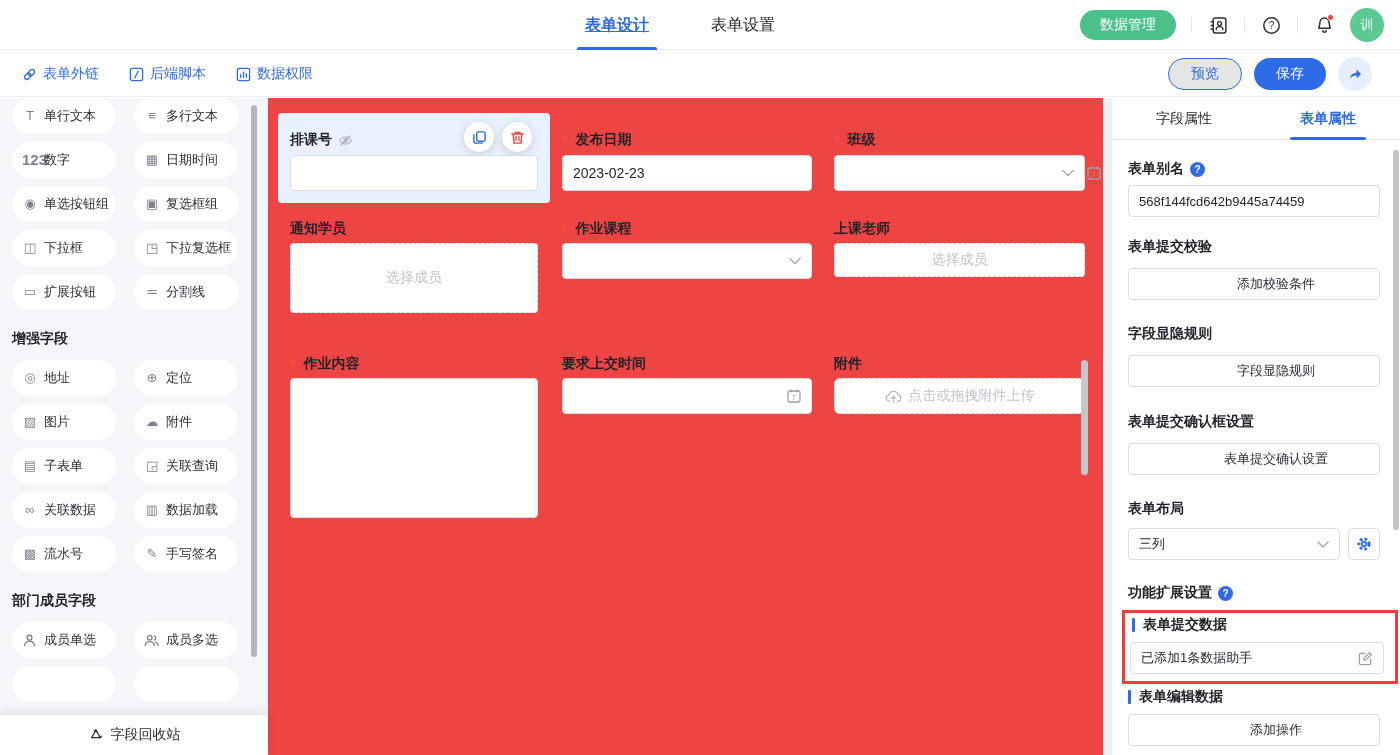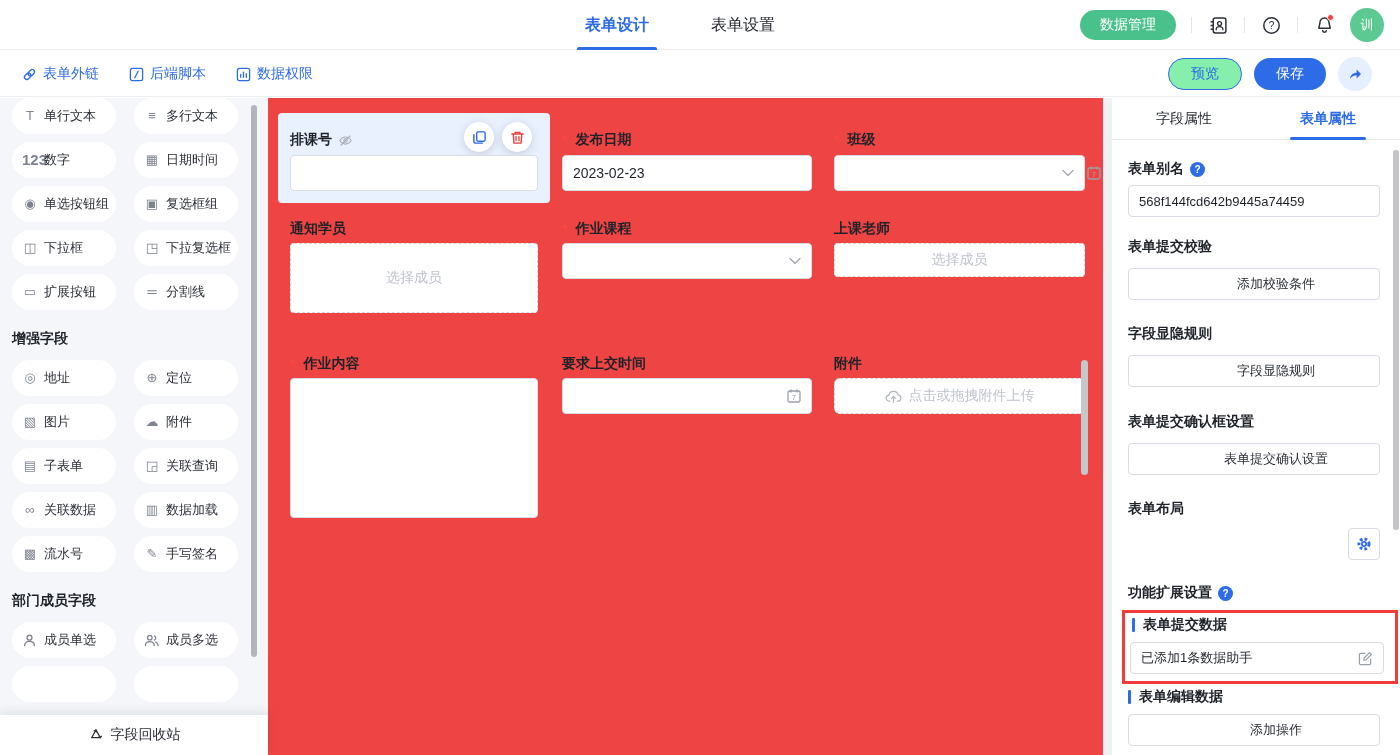--- a/index.html
+++ b/index.html
@@ -7,38 +7,38 @@
     font-family:"Liberation Sans","DejaVu Sans",sans-serif; color:#1f2329; }
 
   
   .hdr { position:absolute; top:0; left:0; width:1400px; height:50px; background:#fff;
          border-bottom:1px solid #ebedf0; z-index:30; }
   .hdr-left { position:absolute; left:18px; top:0; height:50px; display:flex; align-items:center; gap:10px; }
   .back-btn { width:20px; height:20px; display:flex; align-items:center; justify-content:center; cursor:pointer; }
   .doc-title { font-size:16px; font-weight:600; color:#1f2329; border-bottom:1px dashed #b9bdc6; padding-bottom:4px; cursor:text; }
   .hdr-tabs { position:absolute; left:585px; top:0; height:50px; display:flex; gap:62px; }
   .hdr-tab { position:relative; height:50px; display:flex; align-items:center; font-size:16px; color:#1f2329; cursor:pointer; }
-  .hdr-tab.active { color:#2e6be6; font-weight:600; }
+  .hdr-tab.active { color:#2e6be6; font-weight:600;text-decoration:underline; }
   .hdr-tab.active::after { content:""; position:absolute; left:-8px; right:-8px; bottom:0; height:3px; background:#2e6be6; border-radius:2px 2px 0 0; }
   .hdr-right { position:absolute; right:16px; top:0; height:50px; display:flex; align-items:center; gap:15px; }
   .pill-green { height:30px; padding:0 20px; border-radius:15px; background:#4ac08b; color:#fff;
                 font-size:14px; display:flex; align-items:center; border:none; cursor:pointer; }
   .vdiv { width:1px; height:16px; background:#e3e5ea; }
   .hicon { width:22px; height:22px; display:flex; align-items:center; justify-content:center; cursor:pointer; position:relative; }
   .bell-dot { position:absolute; top:0; right:1px; width:7px; height:7px; border-radius:50%; background:#f0413c; border:1px solid #fff; }
   .avatar { width:34px; height:34px; border-radius:50%; background:#5cc992; color:#fff; font-size:13px;
             display:flex; align-items:center; justify-content:center; cursor:pointer; }
 
   
   .tbr { position:absolute; top:51px; left:0; width:1400px; height:46px; background:#fff; border-bottom:1px solid #ebedf0; z-index:20; }
   .tbr-left { position:absolute; left:22px; top:0; height:46px; display:flex; align-items:center; gap:30px; }
   .tbr-link { display:flex; align-items:center; gap:6px; color:#2e6be6; font-size:14px; cursor:pointer; }
   .tbr-right { position:absolute; right:28px; top:0; height:46px; display:flex; align-items:center; gap:12px; }
   .btn-outline { height:32px; padding:0 22px; border-radius:16px; border:1px solid #2e6be6; color:#2e6be6;
-                 background:#86efac; font-size:14px; cursor:pointer; }
+                 background:#e5e5e5; font-size:14px; cursor:pointer; }
   .btn-primary { height:32px; padding:0 22px; border-radius:16px; border:none; background:#2e6be6; color:#fff;
                  font-size:14px; cursor:pointer; }
   .share-btn { width:34px; height:34px; border-radius:50%; background:#e5efff; display:flex; align-items:center;
                justify-content:center; cursor:pointer; border:none; }
 
   
   .sidebar { position:absolute; top:98px; left:0; width:268px; height:657px; background:#f4f6fa; overflow:hidden; }
   .sb-section-title { font-size:14px; font-weight:700; color:#1f2329; margin:20px 0 12px 12px; }
   .chips { display:grid; grid-template-columns:104px 104px; column-gap:18px; row-gap:8px; padding-left:12px; }
   .chip { height:36px; background:#fff; border-radius:18px; display:flex; align-items:center; gap:6px;
@@ -483,20 +483,28 @@
   <button class="p-btn" style="top:257px;">字段显隐规则</button>
 
   <div class="p-label" style="top:315px;">
     <span>表单提交确认框设置</span>
   </div>
   <button class="p-btn" style="top:345px;">表单提交确认设置</button>
 
   <div class="p-label" style="top:402px;">
     <span>表单布局</span>
   </div>
+  <div class="p-select">
+    <span>三列</span>
+    <span class="chev">
+        <svg width="12" height="7">
+          <use href="#i-chev"></use>
+        </svg>
+      </span>
+  </div>
   <button class="gear-btn">
     <svg width="16" height="16" viewBox="0 0 16 16">
       <circle cx="8" cy="8" r="5" fill="none" stroke="#2e6be6" stroke-width="3" stroke-dasharray="2.6 2.1"></circle>
       <circle cx="8" cy="8" r="3" fill="#2e6be6"></circle>
       <circle cx="8" cy="8" r="1.3" fill="#fff"></circle>
     </svg>
   </button>
 
   <div class="p-label" style="top:486px;">
     <span>功能扩展设置</span>

